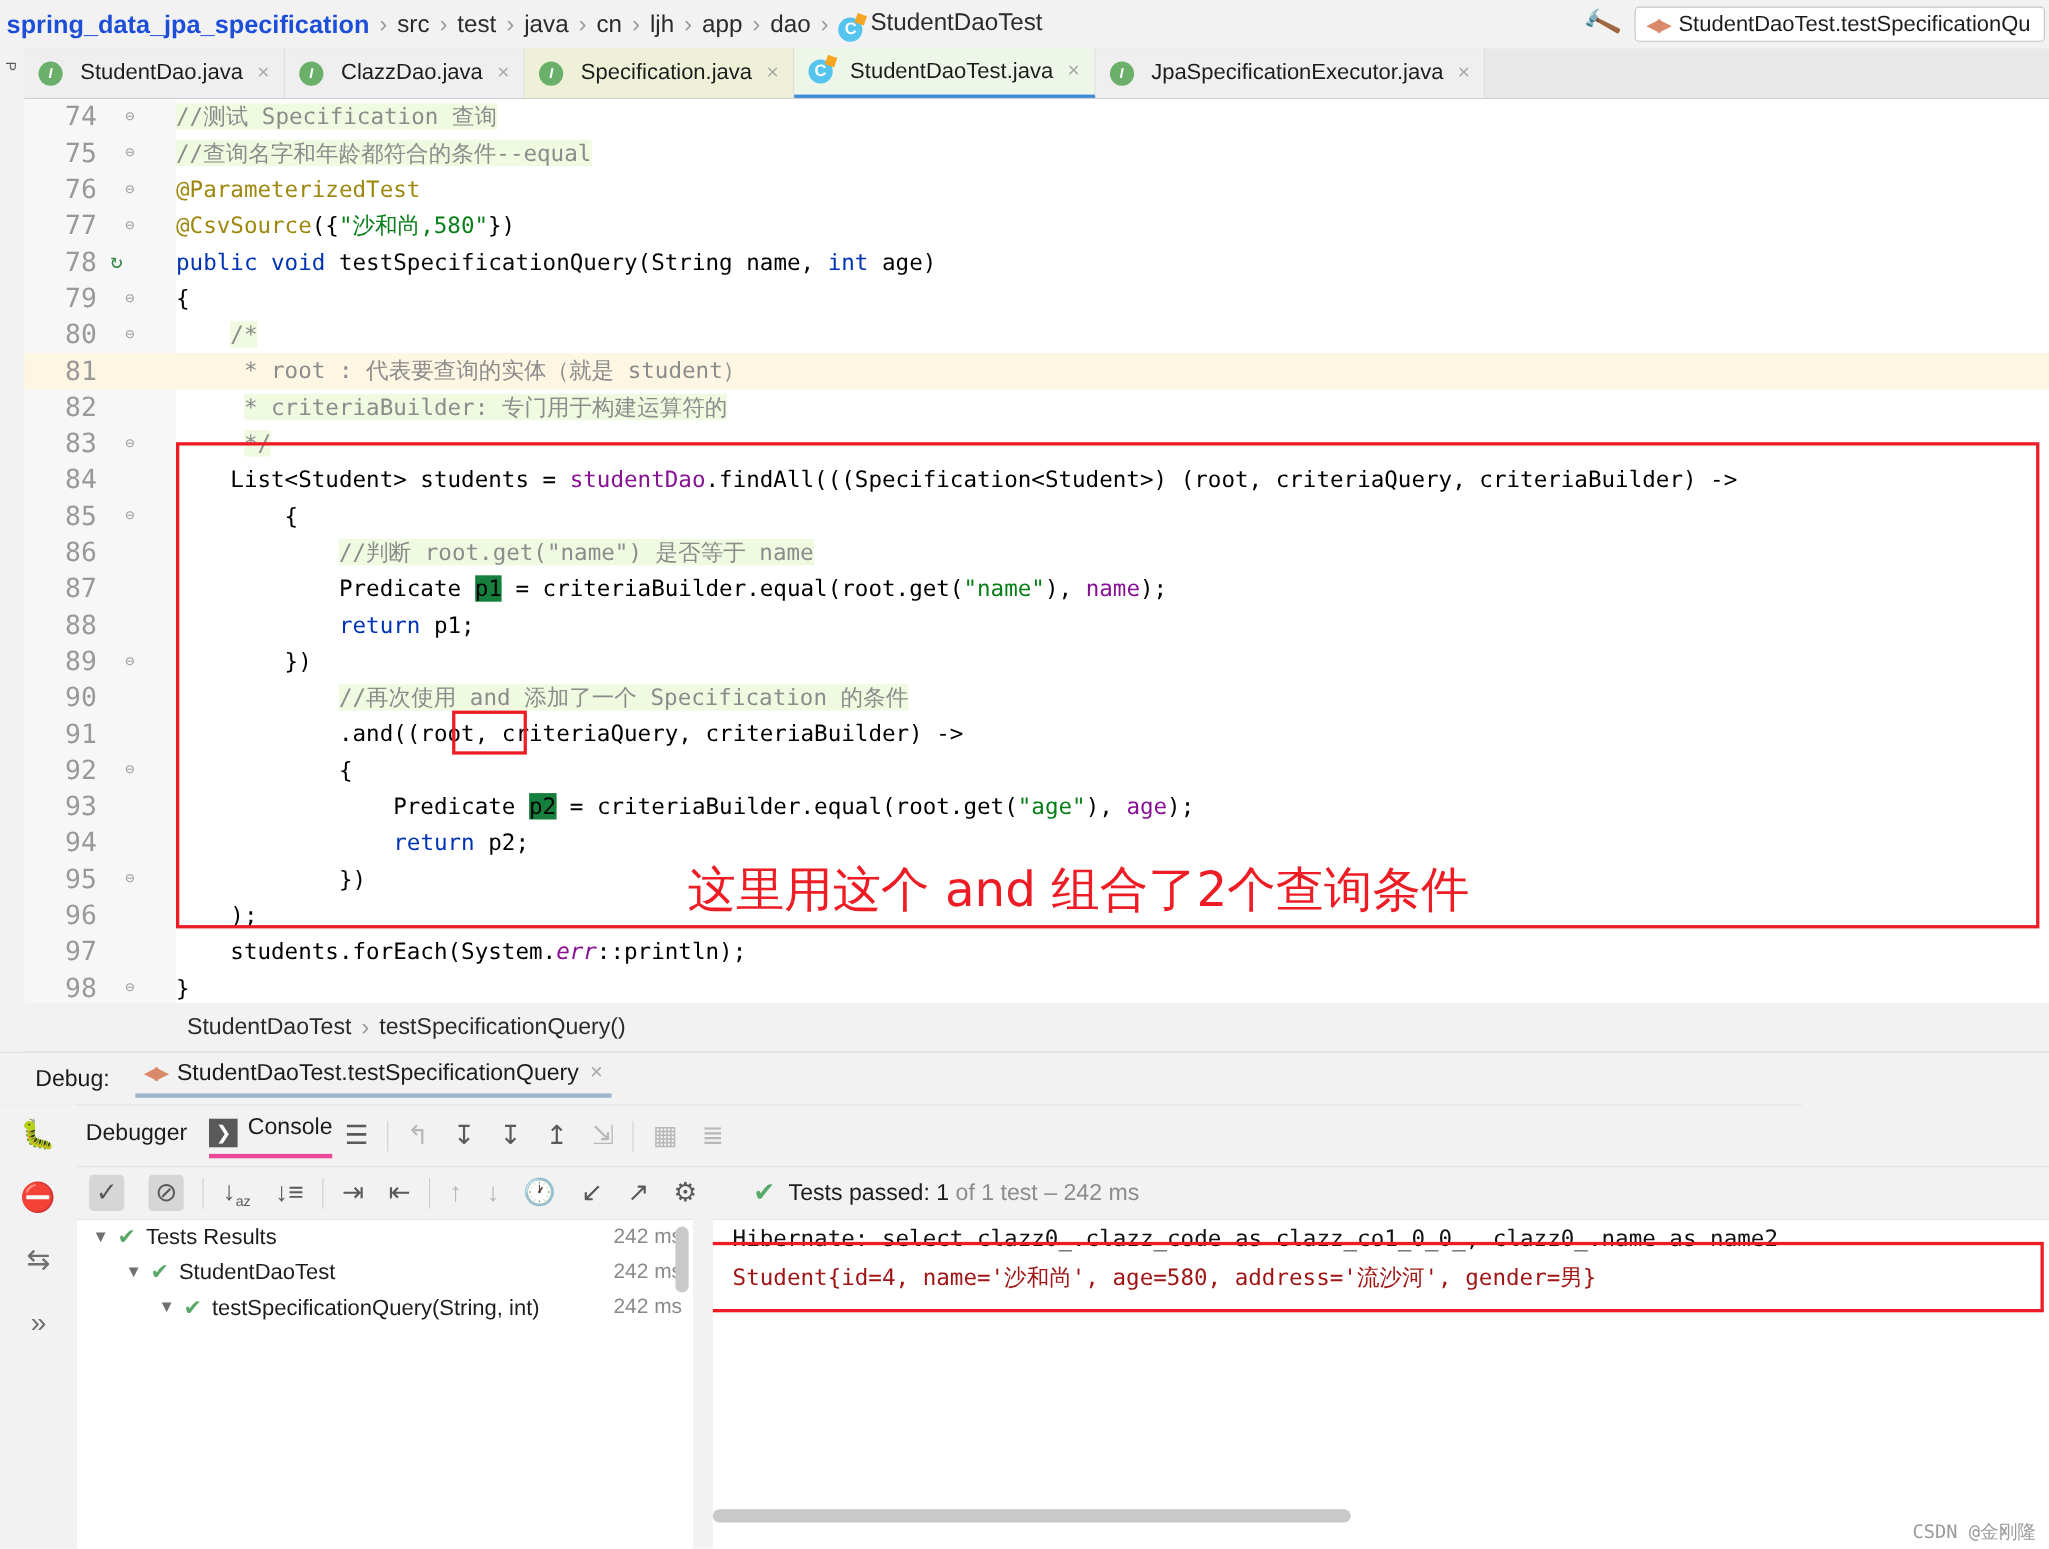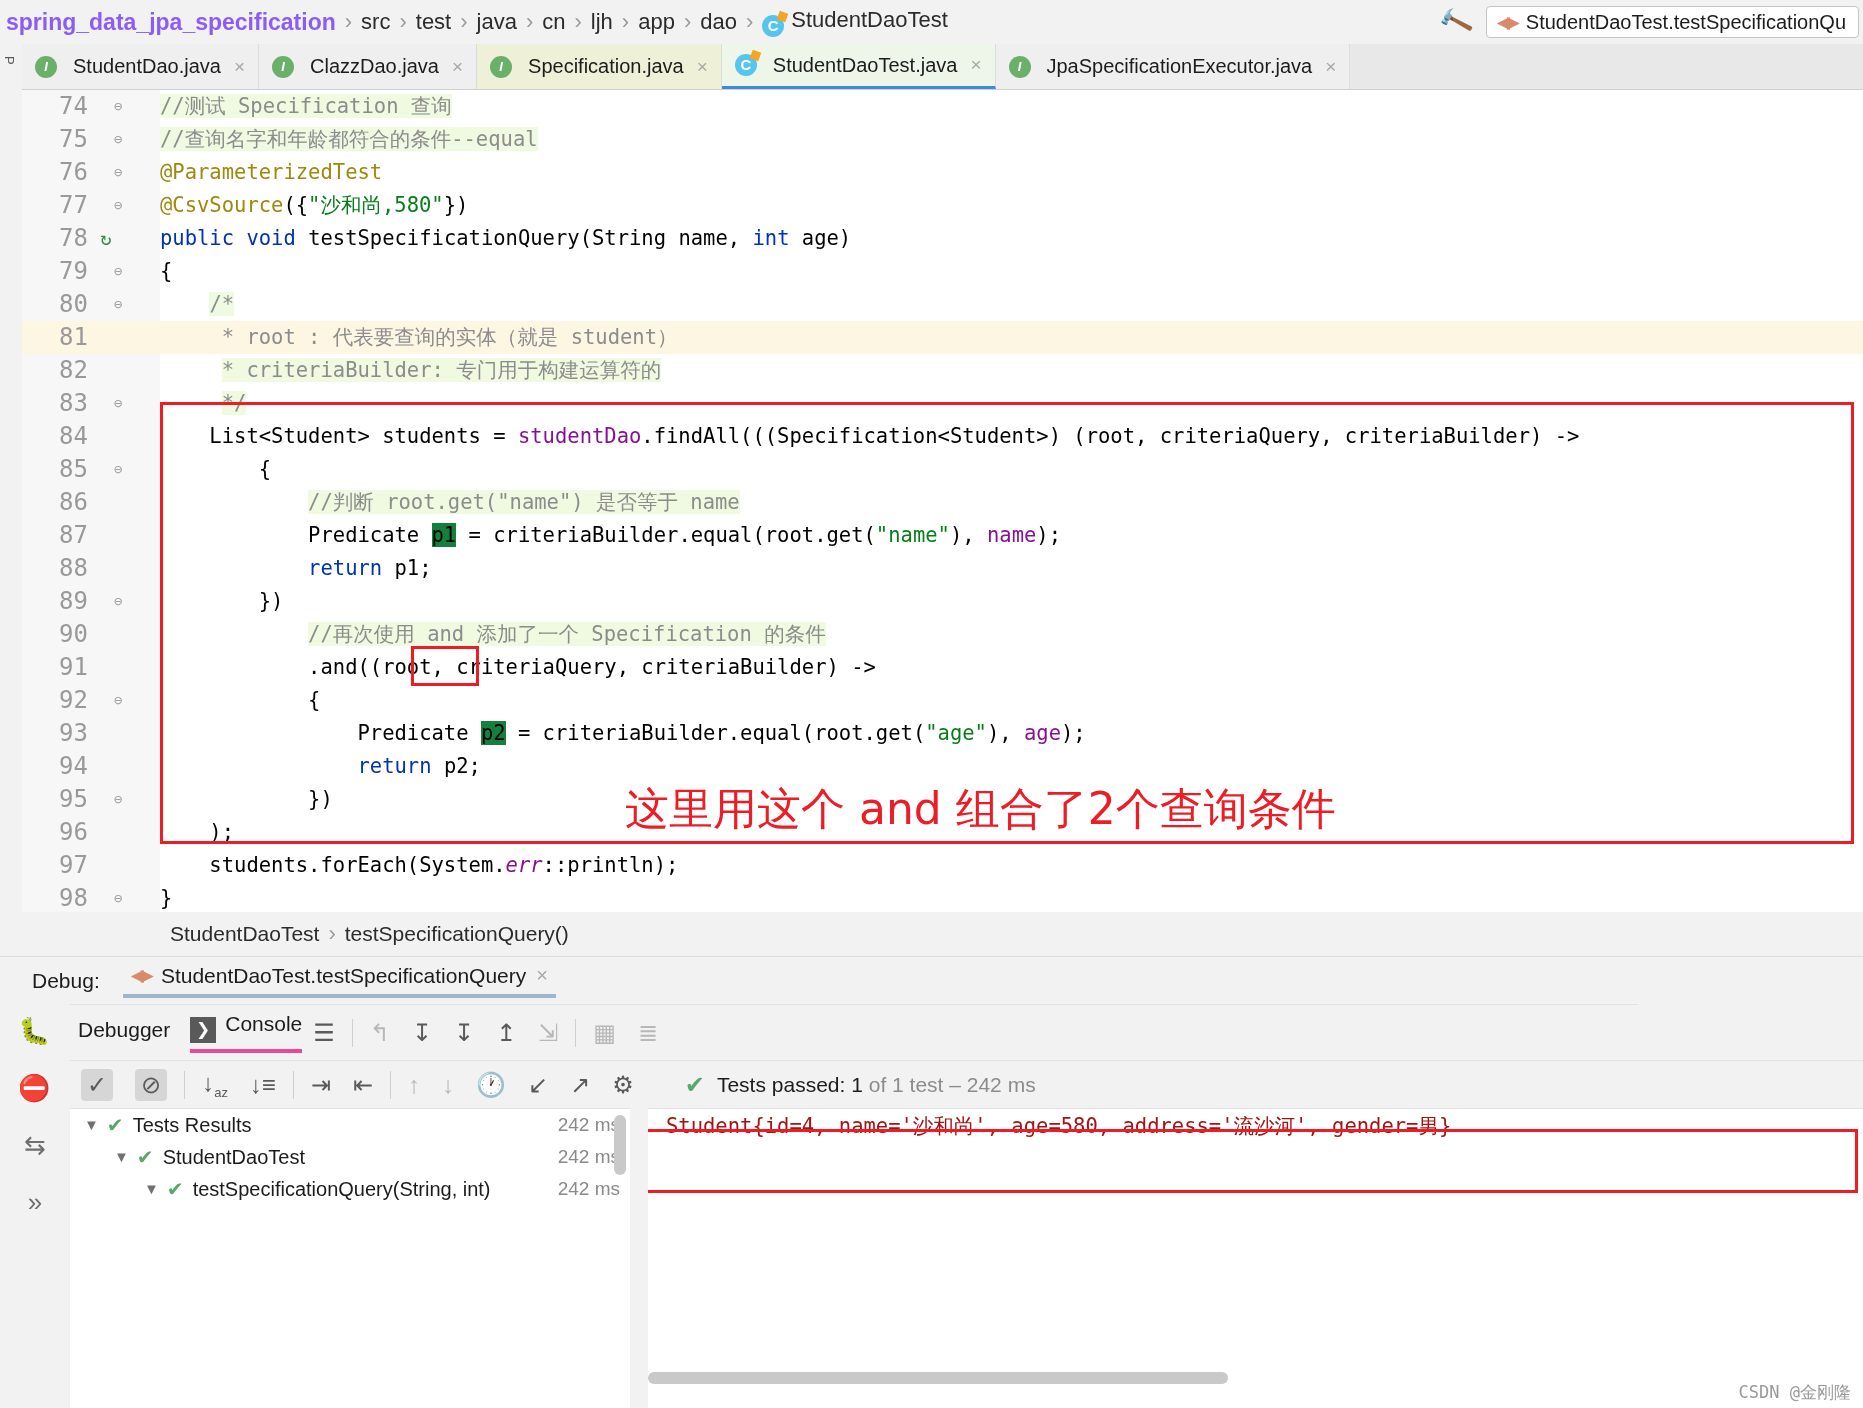--- a/index.html
+++ b/index.html
@@ -11,21 +11,21 @@
     overflow: hidden;
   }
   .ide { position: relative; width: 1863px; height: 1408px; background: #f2f2f2; }
 
   
   .navbar {
     position: absolute; left: 0; top: 0; width: 1863px; height: 44px;
     background: #f2f2f2; display: flex; align-items: center;
     padding-left: 6px;
   }
-  .crumb { font-size: 22px; color: #8b5cf6; white-space: nowrap; }
+  .crumb { font-size: 22px; color: #1d4ed8; white-space: nowrap; }
   .crumb.proj { font-weight: bold; font-size: 23px; }
   .crumb.dim { color: #2b2b2b; }
   .sep { color: #9b9b9b; font-size: 22px; margin: 0 9px; font-weight: 300; }
   .cls-icon {
     display: inline-block; width: 22px; height: 22px; border-radius: 50%;
     background: #55c4ef; color: #fff; font-size: 15px; line-height: 22px;
     text-align: center; font-weight: bold; margin-right: 7px; position: relative;
     vertical-align: -4px;
   }
   .cls-icon::after {
@@ -416,20 +416,21 @@
             <span>testSpecificationQuery(String, int)</span>
             <span class="tms">242 ms</span>
           </div>
         </div>
       </div>
     <div class="vscroll-test"></div>
   </div>
 
   <div class="console">
     <div id="consolerows">
+        <div class="cline hib">Hibernate: select clazz0_.clazz_code as clazz_co1_0_0_, clazz0_.name as name2</div>
         <div class="cline err">Student{id=4, name='沙和尚', age=580, address='流沙河', gender=男}</div>
       </div>
 
     <div class="redbox" style="left:-52px; top:20px; width:1262px; height:64px;"></div>
     <div class="watermark">CSDN @金刚隆</div>
   </div>
   <div class="hscroll"></div>
 
   <div class="farleft">
     <span style="top:12px;">P</span>

